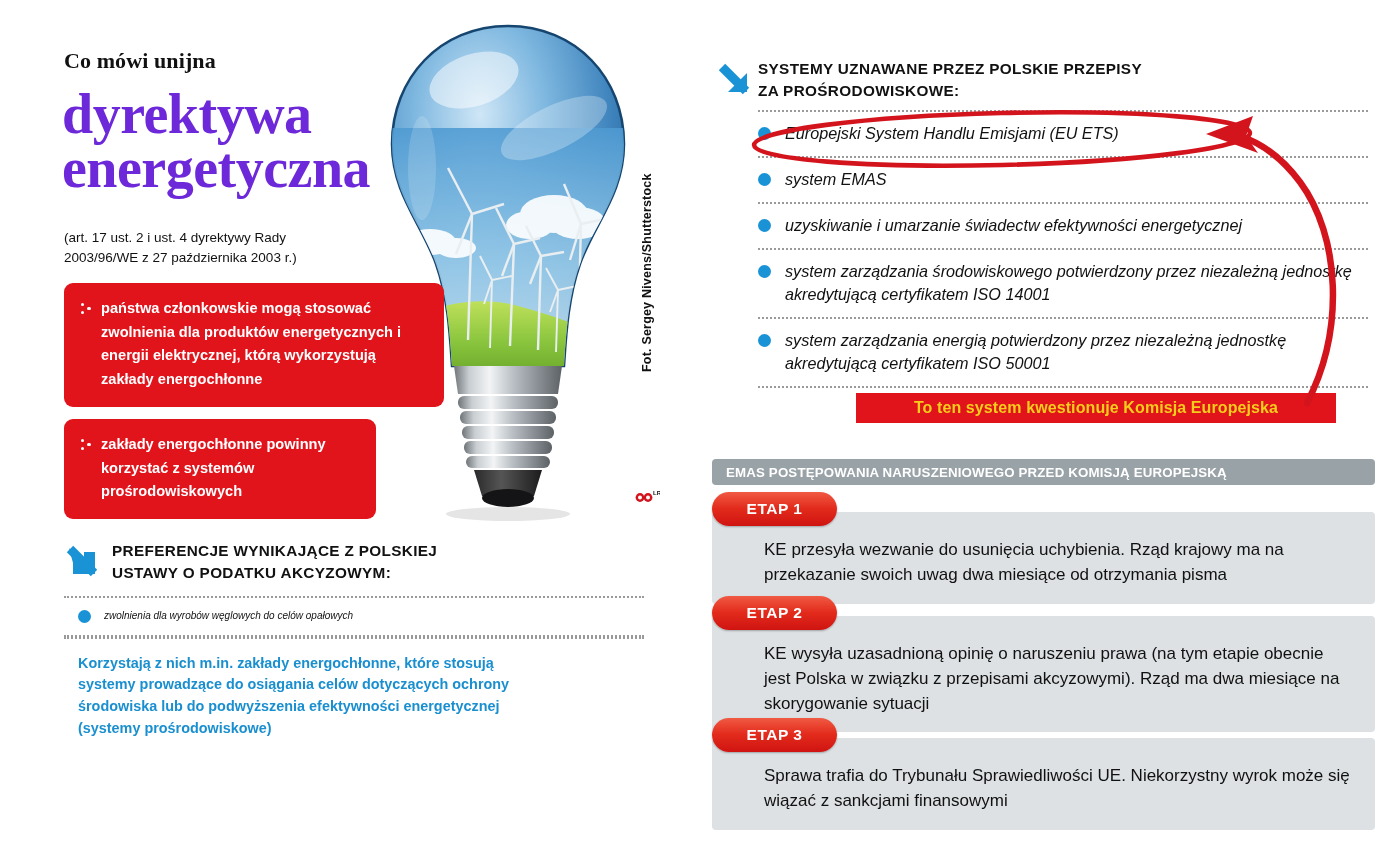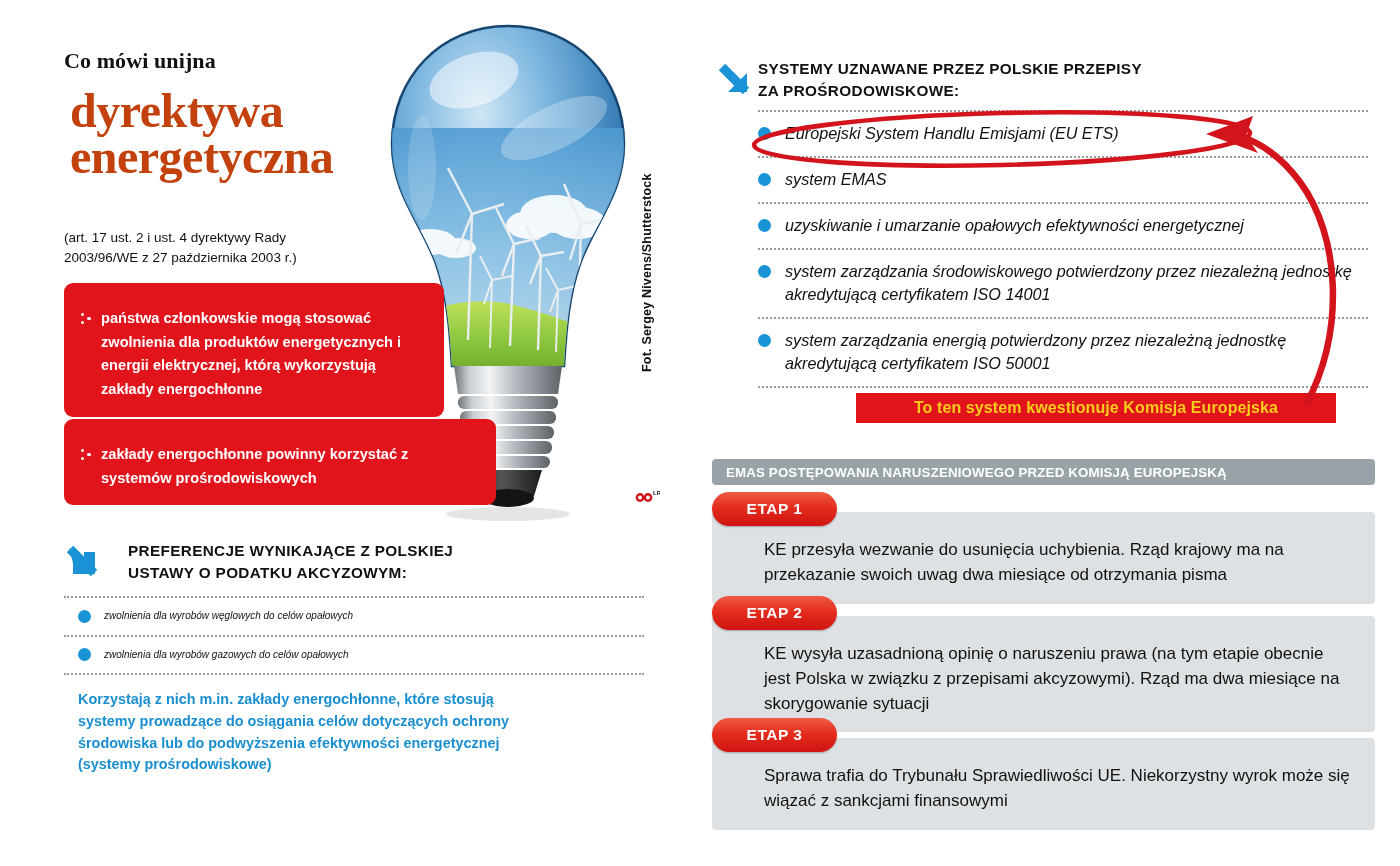--- a/index.html
+++ b/index.html
@@ -16,52 +16,52 @@
   
   .left{position:absolute;left:0;top:0;width:700px;height:866px;}
 
   .kicker{
     position:absolute;left:64px;top:48px;
     font-family:"Liberation Serif",serif;
     font-weight:700;font-size:22px;color:#111;
     letter-spacing:.1px;
   }
   .title{
-    position:absolute;left:70px;top:88px;
+    position:absolute;left:62px;top:88px;
     font-family:"Liberation Serif",serif;
-    font-weight:700;font-size:48px;line-height:.96;
-    color:#c2410c;
+    font-weight:700;font-size:56px;line-height:.96;
+    color:#6d28d9;
     letter-spacing:-.5px;
   }
   .title span{display:block;}
   .legalref{
     position:absolute;left:64px;top:228px;width:330px;
     font-size:13.5px;font-weight:400;line-height:1.45;color:#111;
   }
 
   
   .redbox{
     position:absolute;left:64px;
     background:#e1131b;color:#fff;
     border-radius:9px;
-    padding:24px 18px 15px 17px;
+    padding:14px 18px 15px 17px;
     box-sizing:border-box;
   }
   .redbox .row{display:flex;gap:9px;align-items:flex-start;}
   .redbox .txt{font-size:14.6px;font-weight:700;line-height:1.62;}
   .tri-bullet{
     position:relative;width:11px;min-width:11px;height:18px;margin-top:3px;
   }
   .tri-bullet i{position:absolute;display:block;width:3.4px;height:3.4px;border-radius:50%;background:#fff;}
   .tri-bullet i:nth-child(1){left:0;top:3px;}
   .tri-bullet i:nth-child(2){left:0;top:11px;}
   .tri-bullet i:nth-child(3){left:6.4px;top:7px;}
 
   #redbox-1{top:283px;width:380px;}
-  #redbox-2{top:419px;width:432px;}
+  #redbox-2{top:419px;width:312px;}
 
   
   .bulb-wrap{position:absolute;left:378px;top:18px;width:260px;height:510px;}
   .bulb-svg{display:block;}
 
   .credit{
     position:absolute;left:640px;top:372px;
     transform:rotate(-90deg);transform-origin:left top;
     font-size:12.5px;font-weight:700;color:#111;white-space:nowrap;
     letter-spacing:.2px;
@@ -69,21 +69,21 @@
   .credit-logo{
     position:absolute;left:634px;top:487px;width:26px;height:16px;
   }
 
   
   .pref{position:absolute;left:64px;top:540px;width:580px;}
   .arrow-head{
     position:absolute;left:0px;top:3px;width:36px;height:36px;
   }
   .sec-title{
-    margin-left:64px;
+    margin-left:48px;
     font-size:14.2px;font-weight:700;color:#111;
     letter-spacing:.35px;line-height:1.45;
     font-variant:small-caps;text-transform:uppercase;
   }
   .sec-title span{display:block;}
   .sec-title .big{font-size:15.3px;}
 
   .dotline{
     border-top:2px dotted #9a9a9a;height:0;margin:0;
   }
@@ -338,24 +338,20 @@
         <span class="big">ustawy o podatku akcyzowym:</span>
       </div>
 
       <div class="list">
         <div class="dotline"></div>
         <div class="li">
           <span class="dot"></span>
           <span class="t">zwolnienia dla wyrobów węglowych do celów opałowych</span>
         </div>
         <div class="dotline"></div>
-        <div class="li">
-          <span class="dot"></span>
-          <span class="t">zwolnienia dla wyrobów gazowych do celów opałowych</span>
-        </div>
         <div class="dotline"></div>
       </div>
 
       <div class="bluenote">
         <span>Korzystają z nich m.in. zakłady energochłonne, które stosują</span>
         <span>systemy prowadzące do osiągania celów dotyczących ochrony</span>
         <span>środowiska lub do podwyższenia efektywności energetycznej</span>
         <span>(systemy prośrodowiskowe)</span>
       </div>
     </div>
@@ -381,21 +377,21 @@
         <span class="t">Europejski System Handlu Emisjami (EU ETS)</span>
       </div>
       <div class="dotline"></div>
       <div class="li">
         <span class="dot"></span>
         <span class="t">system EMAS</span>
       </div>
       <div class="dotline"></div>
       <div class="li">
         <span class="dot"></span>
-        <span class="t">uzyskiwanie i umarzanie opałowych efektywności energetycznej</span>
+        <span class="t">uzyskiwanie i umarzanie świadectw efektywności energetycznej</span>
       </div>
       <div class="dotline"></div>
       <div class="li">
         <span class="dot"></span>
         <span class="t">system zarządzania środowiskowego potwierdzony przez niezależną jednostkę akredytującą certyfikatem ISO 14001</span>
       </div>
       <div class="dotline"></div>
       <div class="li">
         <span class="dot"></span>
         <span class="t">system zarządzania energią potwierdzony przez niezależną jednostkę akredytującą certyfikatem ISO 50001</span>

